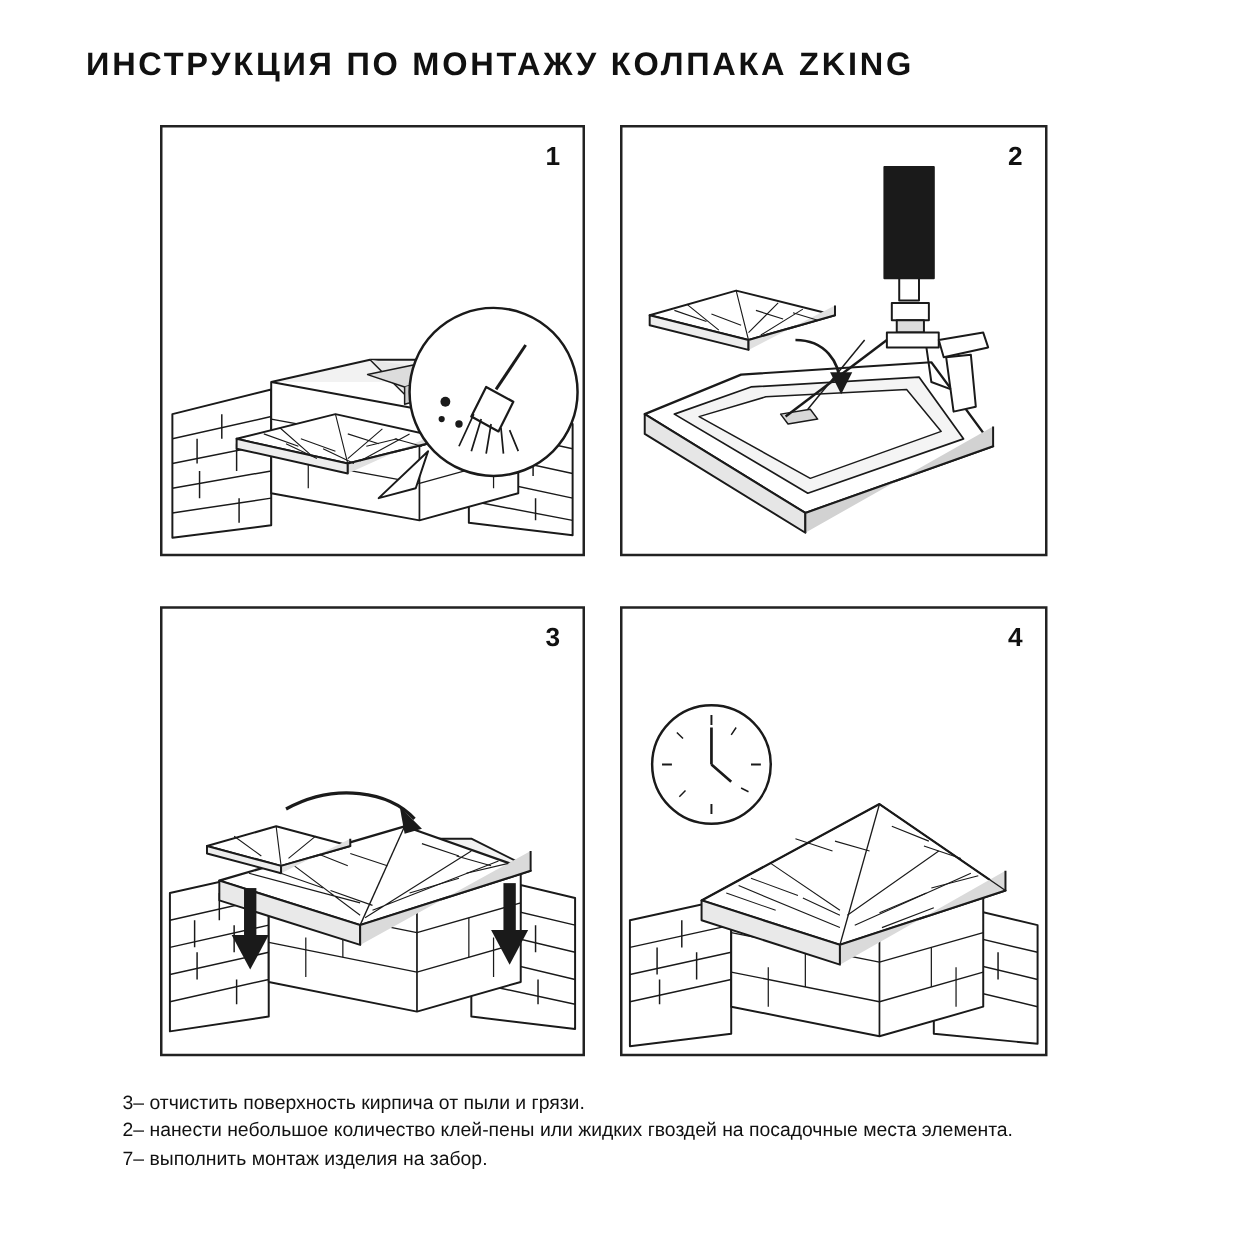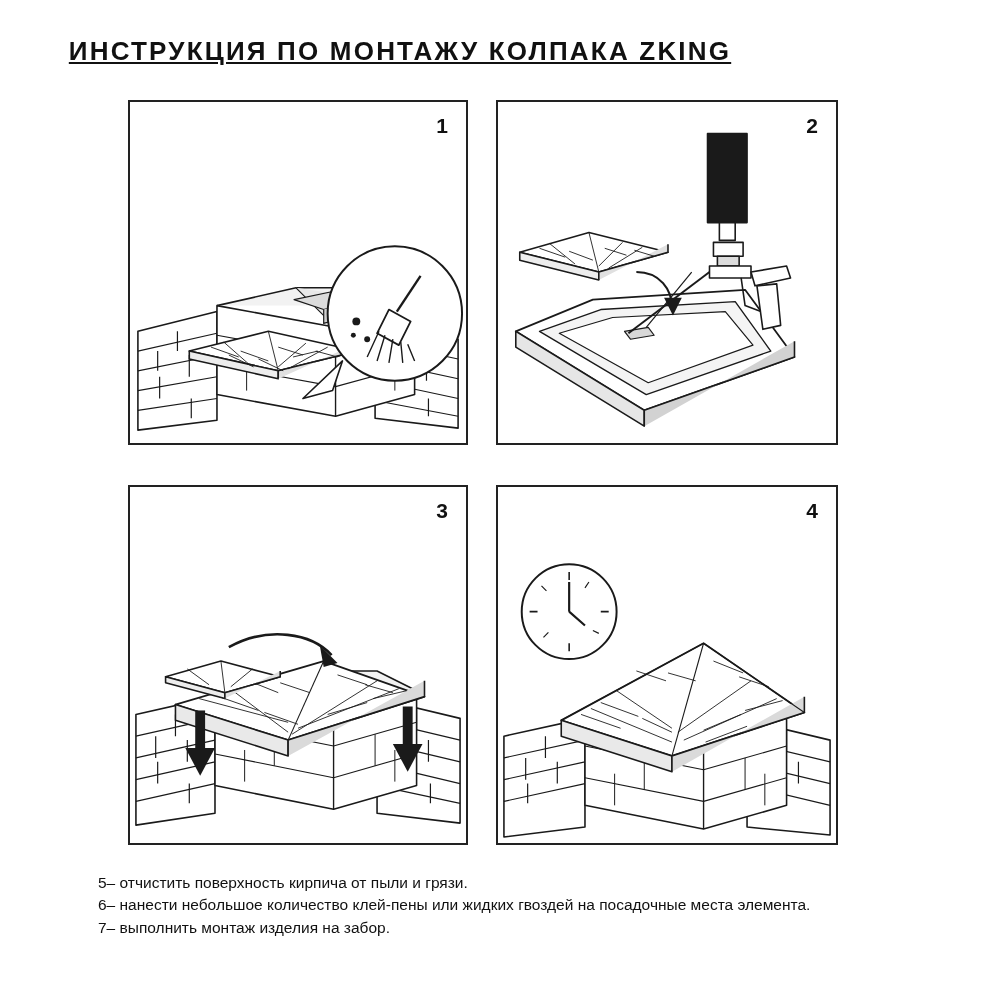--- a/index.html
+++ b/index.html
@@ -24,21 +24,20 @@
   .title {
     position: absolute;
     top: 36px;
     left: 0;
     width: 800px;
     text-align: center;
     font-size: 26px;
     font-weight: bold;
     letter-spacing: 2.2px;
     color: #111;
-    text-decoration: underline;
   }
   .grid {
     position: absolute;
     top: 100px;
     left: 128px;
     width: 710px;
     height: 745px;
   }
   .panel {
     position: absolute;
@@ -287,18 +286,18 @@
             <path d="M104 218 L142 232 M146 234 L176 248 M208 246 L246 230 M250 226 L288 216" stroke-width="0.9"></path>
             <path d="M84 230 L124 244 M210 258 L252 242" stroke-width="0.9"></path>
           </g>
         </g>
       </svg>
     </div>
 
   </div>
 
   <div class="legend">
-    <div>5– отчистить поверхность кирпича от пыли и грязи.</div>
-    <div>6– нанести небольшое количество клей-пены или жидких гвоздей на посадочные места элемента.</div>
+    <div>3– отчистить поверхность кирпича от пыли и грязи.</div>
+    <div>2– нанести небольшое количество клей-пены или жидких гвоздей на посадочные места элемента.</div>
     <div>7– выполнить монтаж изделия на забор.</div>
   </div>
 
 </div>
 
 </body></html>

